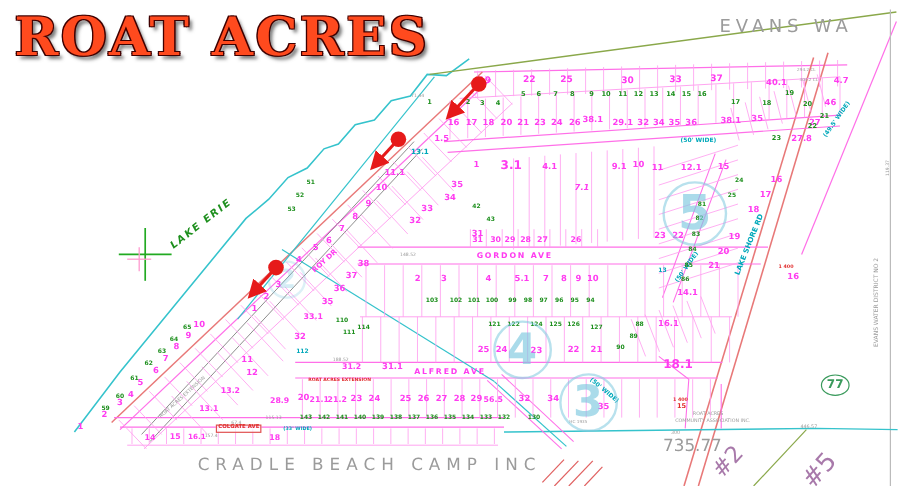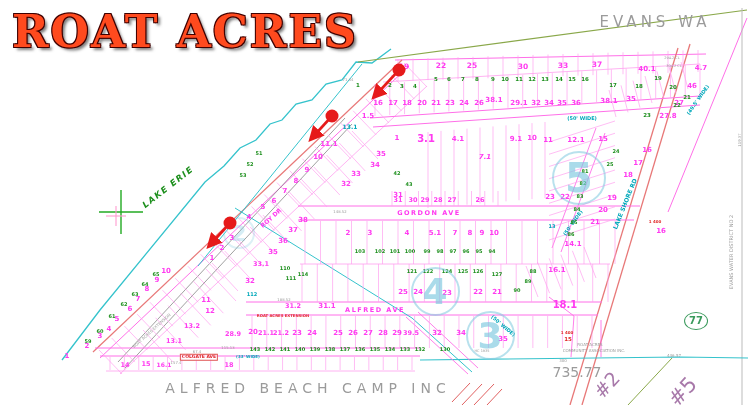--- a/index.html
+++ b/index.html
@@ -285,21 +285,21 @@
       <line x1="688" y1="89" x2="681" y2="62" stroke="#ffa0ef" stroke-width="0.7"></line>
       <line x1="526" y1="266" x2="538" y2="297" stroke="#ffa0ef" stroke-width="0.7"></line>
       <line x1="537.6" y1="262.2" x2="549.6" y2="293.2" stroke="#ffa0ef" stroke-width="0.7"></line>
       <line x1="549.2" y1="258.4" x2="561.2" y2="289.4" stroke="#ffa0ef" stroke-width="0.7"></line>
       <line x1="560.8" y1="254.6" x2="572.8" y2="285.6" stroke="#ffa0ef" stroke-width="0.7"></line>
       <line x1="572.4" y1="250.8" x2="584.4" y2="281.8" stroke="#ffa0ef" stroke-width="0.7"></line>
       <line x1="584" y1="247" x2="596" y2="278" stroke="#ffa0ef" stroke-width="0.7"></line>
     </svg>
   <div id="labels" class="layer">
       <span class="map-label c-gy" style="left: 655px; top: 22px; font-size: 15px; transform: translate(-50%, -50%) rotate(0deg); letter-spacing: 4px;">EVANS WA</span>
-      <span class="map-label c-gy" style="left: 308px; top: 388px; font-size: 14px; transform: translate(-50%, -50%) rotate(0deg); letter-spacing: 5px;">ALFRED BEACH CAMP INC</span>
+      <span class="map-label c-gy" style="left: 308px; top: 388px; font-size: 14px; transform: translate(-50%, -50%) rotate(0deg); letter-spacing: 5px;">CRADLE BEACH CAMP INC</span>
       <span class="map-label c-gy" style="left: 577px; top: 372px; font-size: 14px; transform: translate(-50%, -50%) rotate(0deg);">735.77</span>
       <span class="map-label c-p" style="left: 607px; top: 385px; font-size: 19px; transform: translate(-50%, -50%) rotate(-48deg);">#2</span>
       <span class="map-label c-p" style="left: 683px; top: 392px; font-size: 21px; transform: translate(-50%, -50%) rotate(-48deg);">#5</span>
       <span class="map-label c-g circ" style="left: 696px; top: 321px; font-size: 10px; transform: translate(-50%, -50%) rotate(0deg);">77</span>
       <span class="map-label c-g" style="left: 168px; top: 187px; font-size: 8.5px; transform: translate(-50%, -50%) rotate(-38deg); letter-spacing: 1.5px; font-style: italic;">LAKE ERIE</span>
       <span class="map-label c-gy" style="left: 731px; top: 252px; font-size: 5px; transform: translate(-50%, -50%) rotate(-90deg);">EVANS WATER DISTRICT NO 2</span>
       <span class="map-label c-gy" style="left: 590px; top: 345px; font-size: 4px; transform: translate(-50%, -50%) rotate(0deg);">ROAT ACRES</span>
       <span class="map-label c-gy" style="left: 594px; top: 351px; font-size: 4px; transform: translate(-50%, -50%) rotate(0deg);">COMMUNITY ASSOCIATION INC.</span>
       <span class="map-label c-gy" style="left: 152px; top: 331px; font-size: 4px; transform: translate(-50%, -50%) rotate(-42deg);">ROAT ACRES EXTENSION</span>
       <span class="map-label c-r" style="left: 283px; top: 316px; font-size: 3.8px; transform: translate(-50%, -50%) rotate(0deg);">ROAT ACRES EXTENSION</span>
@@ -399,21 +399,21 @@
       <span class="map-label c-m" style="left: 253px; top: 332px; font-size: 7px; transform: translate(-50%, -50%) rotate(0deg);">20</span>
       <span class="map-label c-m" style="left: 266px; top: 333px; font-size: 6.5px; transform: translate(-50%, -50%) rotate(0deg);">21.1</span>
       <span class="map-label c-m" style="left: 281px; top: 333px; font-size: 6.5px; transform: translate(-50%, -50%) rotate(0deg);">21.2</span>
       <span class="map-label c-m" style="left: 297px; top: 333px; font-size: 7px; transform: translate(-50%, -50%) rotate(0deg);">23</span>
       <span class="map-label c-m" style="left: 312px; top: 333px; font-size: 7px; transform: translate(-50%, -50%) rotate(0deg);">24</span>
       <span class="map-label c-m" style="left: 338px; top: 333px; font-size: 7px; transform: translate(-50%, -50%) rotate(0deg);">25</span>
       <span class="map-label c-m" style="left: 353px; top: 333px; font-size: 7px; transform: translate(-50%, -50%) rotate(0deg);">26</span>
       <span class="map-label c-m" style="left: 368px; top: 333px; font-size: 7px; transform: translate(-50%, -50%) rotate(0deg);">27</span>
       <span class="map-label c-m" style="left: 383px; top: 333px; font-size: 7px; transform: translate(-50%, -50%) rotate(0deg);">28</span>
       <span class="map-label c-m" style="left: 397px; top: 333px; font-size: 7px; transform: translate(-50%, -50%) rotate(0deg);">29</span>
-      <span class="map-label c-m" style="left: 411px; top: 333px; font-size: 6.5px; transform: translate(-50%, -50%) rotate(0deg);">39.5</span>
+      <span class="map-label c-m" style="left: 411px; top: 333px; font-size: 6.5px; transform: translate(-50%, -50%) rotate(0deg);">56.5</span>
       <span class="map-label c-m" style="left: 437px; top: 333px; font-size: 7px; transform: translate(-50%, -50%) rotate(0deg);">32</span>
       <span class="map-label c-m" style="left: 461px; top: 333px; font-size: 7px; transform: translate(-50%, -50%) rotate(0deg);">34</span>
       <span class="map-label c-m" style="left: 503px; top: 339px; font-size: 7px; transform: translate(-50%, -50%) rotate(0deg);">35</span>
       <span class="map-label c-m" style="left: 233px; top: 334px; font-size: 6.5px; transform: translate(-50%, -50%) rotate(0deg);">28.9</span>
       <span class="map-label c-m" style="left: 368px; top: 116px; font-size: 7px; transform: translate(-50%, -50%) rotate(0deg);">1.5</span>
       <span class="map-label c-t" style="left: 350px; top: 127px; font-size: 6px; transform: translate(-50%, -50%) rotate(0deg);">13.1</span>
       <span class="map-label c-m" style="left: 329px; top: 144px; font-size: 7px; transform: translate(-50%, -50%) rotate(0deg);">11.1</span>
       <span class="map-label c-m" style="left: 318px; top: 157px; font-size: 7px; transform: translate(-50%, -50%) rotate(0deg);">10</span>
       <span class="map-label c-m" style="left: 307px; top: 170px; font-size: 7px; transform: translate(-50%, -50%) rotate(0deg);">9</span>
       <span class="map-label c-m" style="left: 296px; top: 181px; font-size: 7px; transform: translate(-50%, -50%) rotate(0deg);">8</span>

